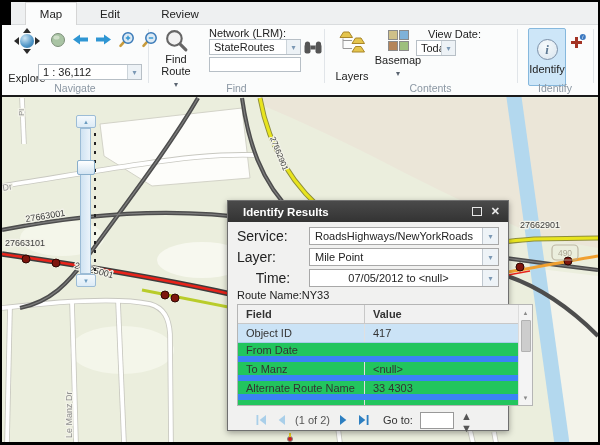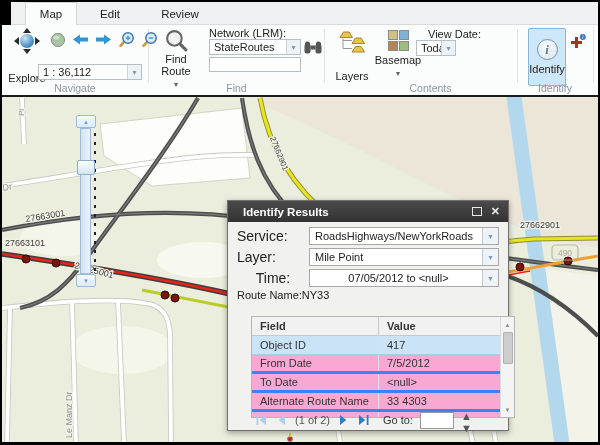--- a/index.html
+++ b/index.html
@@ -61,23 +61,23 @@
   .btn-close{color:#e8e8e8;font-size:11px;font-weight:bold;margin-right:8px;}
   .btn-close::before{content:"✕";}
   .dlg-body{position:relative;height:210px;}
   .dlg-row{position:absolute;left:9px;right:9px;display:flex;align-items:center;}
   .dlg-row .lbl{width:72px;font-size:14px;color:#222;}
   .dcombo{flex:1;display:flex;background:#fff;border:1px solid #a8a8a8;height:18px;align-items:center;font-size:11px;color:#222;}
   .dcombo .txt{flex:1;padding-left:5px;white-space:nowrap;overflow:hidden;}
   .dcombo .dd{width:16px;align-self:stretch;border-left:1px solid #c0c8d0;background:#eef3f7;display:flex;align-items:center;justify-content:center;}
 
   
-  .tbl{position:absolute;left:23px;top:82px;width:264px;height:102px;background:#fff;border:1px solid #b5b5b5;overflow:hidden;margin-top:12px;}
+  .tbl{position:absolute;left:9px;top:82px;width:296px;height:102px;background:#fff;border:1px solid #b5b5b5;overflow:hidden;}
   .tbl-head{display:flex;height:19px;background:#f1f1f1;border-bottom:1px solid #c8c8c8;font-size:11px;font-weight:bold;color:#333;align-items:center;}
-  .tbl-row{display:flex;height:19px;border-bottom:3px solid #3b82f6;font-size:11px;color:#333;align-items:center;background:#f9a8d4;}
+  .tbl-row{display:flex;height:19px;border-bottom:6px solid #3b82f6;font-size:11px;color:#333;align-items:center;background:#22c55e;}
   .tbl-row.sel{background:#cbe3f6;border-bottom:1px solid #a9cde9;}
   .c1{width:126px;padding-left:8px;white-space:nowrap;overflow:hidden;}
   .c2{flex:1;padding-left:8px;border-left:1px solid #e0e0e0;align-self:stretch;display:flex;align-items:center;}
   .tbl-sb{position:absolute;right:0;top:0;bottom:0;width:14px;background:#f4f4f4;border-left:1px solid #dcdcdc;}
   .sb-a{position:absolute;left:0;width:13px;height:13px;display:flex;align-items:center;justify-content:center;font-size:6px;color:#8a8a8a;}
   .sb-thumb{position:absolute;left:1.5px;top:15px;width:10px;height:32px;background:#cdcdcd;border:1px solid #b2b2b2;border-radius:1px;}
 
   
   .pager{position:absolute;left:0;right:8px;top:187px;height:22px;display:flex;align-items:center;justify-content:center;gap:7px;font-size:11px;color:#555;}
   .pager svg{display:block;}
@@ -344,24 +344,23 @@
           <div class="tbl-head">
             <span class="c1">Field</span>
             <span class="c2" style="border-left-color:#c8c8c8">Value</span>
           </div>
           <div class="tbl-row sel">
             <span class="c1">Object ID</span>
             <span class="c2">417</span>
           </div>
           <div class="tbl-row">
             <span class="c1">From Date</span>
-            <span class="c2">7/5/2012</span>
           </div>
           <div class="tbl-row">
-            <span class="c1">To Date</span>
+            <span class="c1">To Manz</span>
             <span class="c2">&lt;null&gt;</span>
           </div>
           <div class="tbl-row">
             <span class="c1">Alternate Route Name</span>
             <span class="c2">33 4303</span>
           </div>
           <div class="tbl-row">
               <span class="c1"></span>
               <span class="c2"></span>
             </div>

